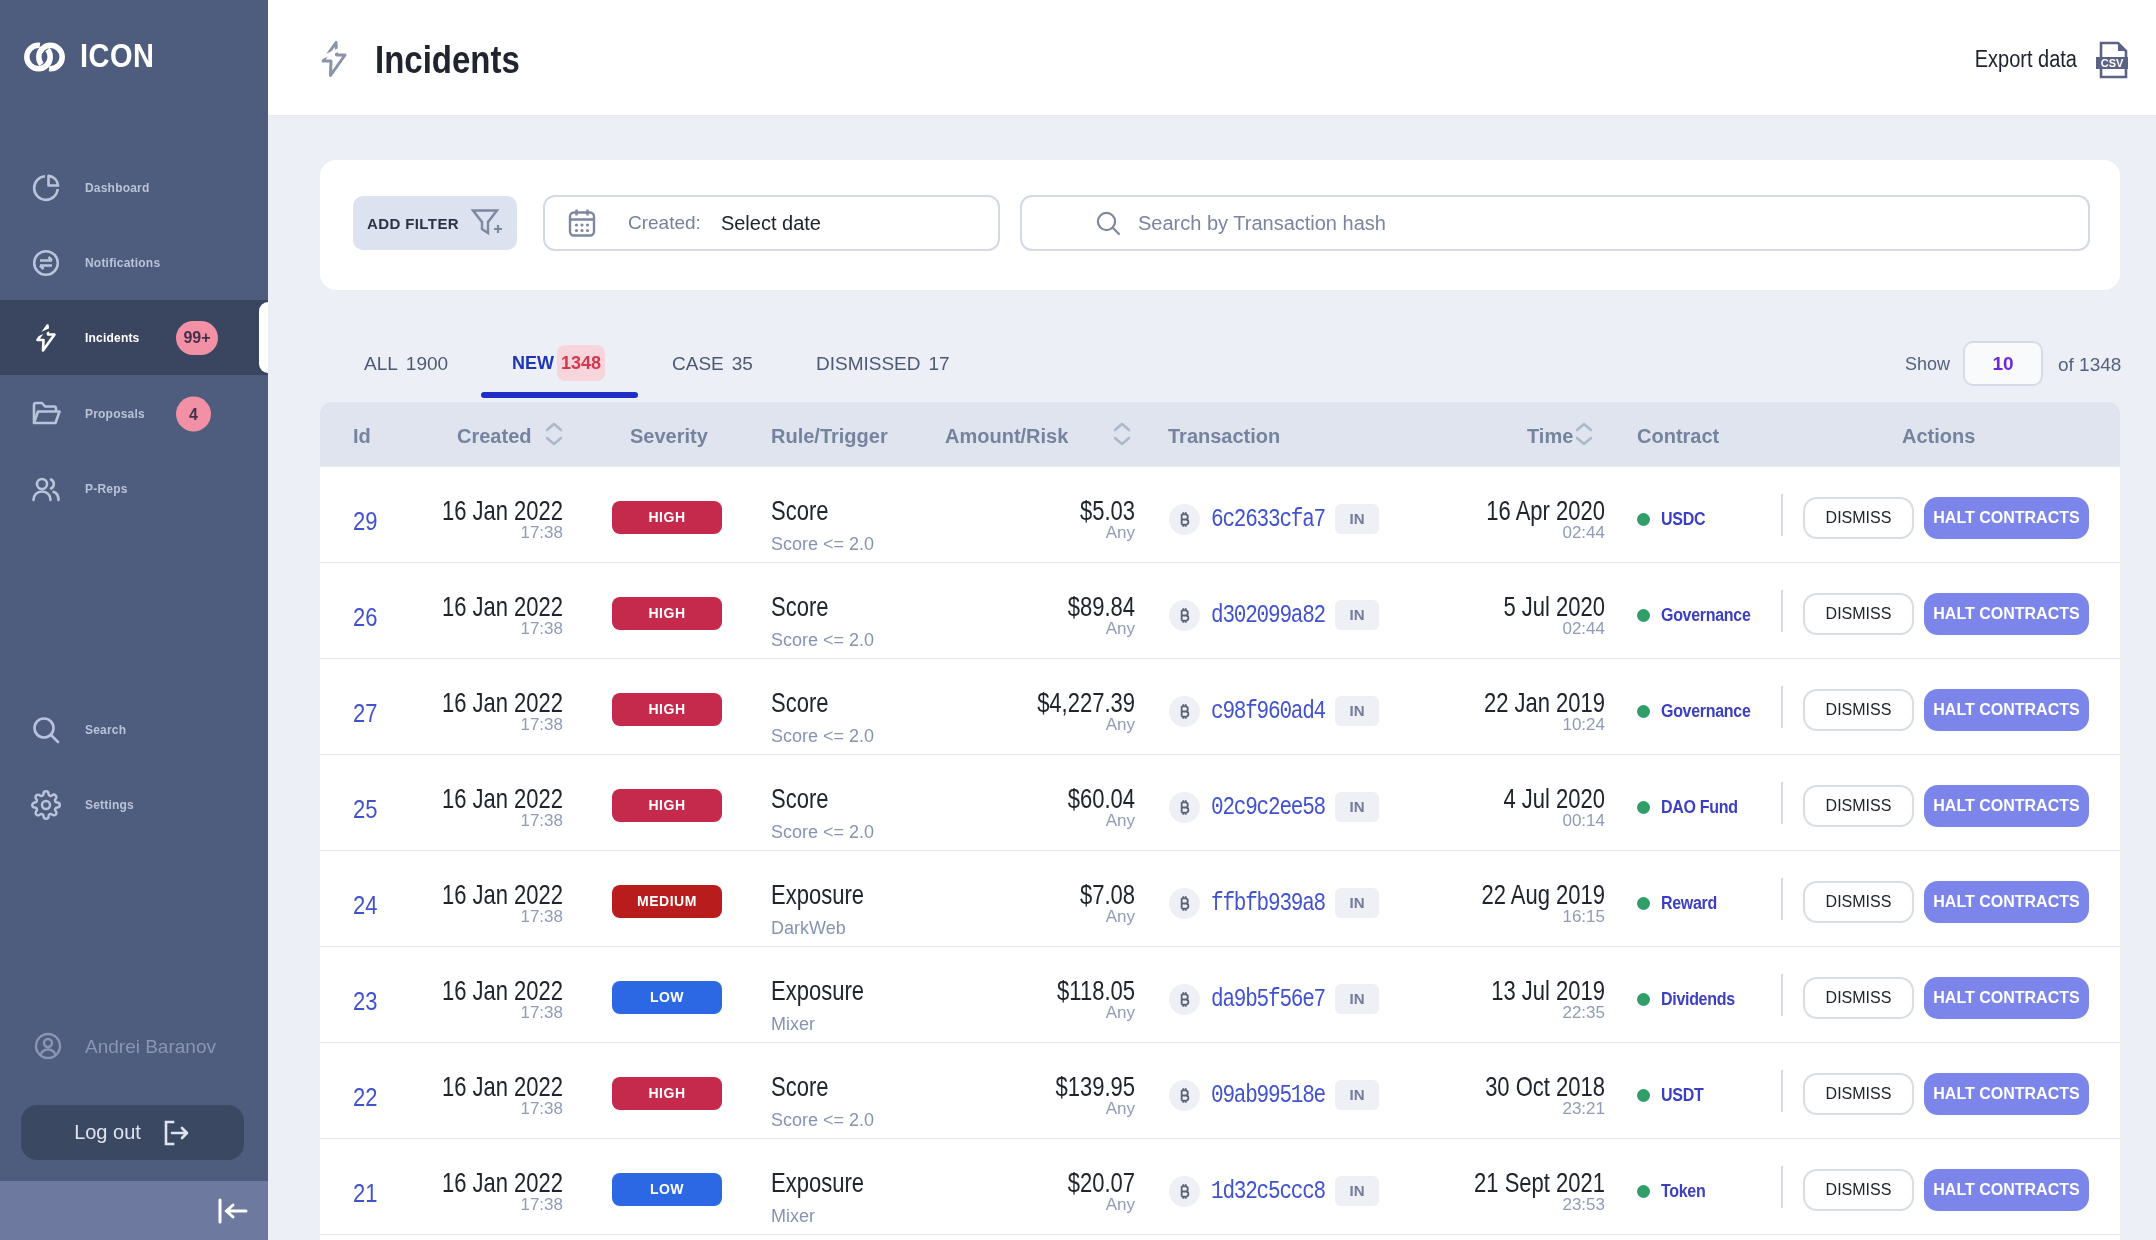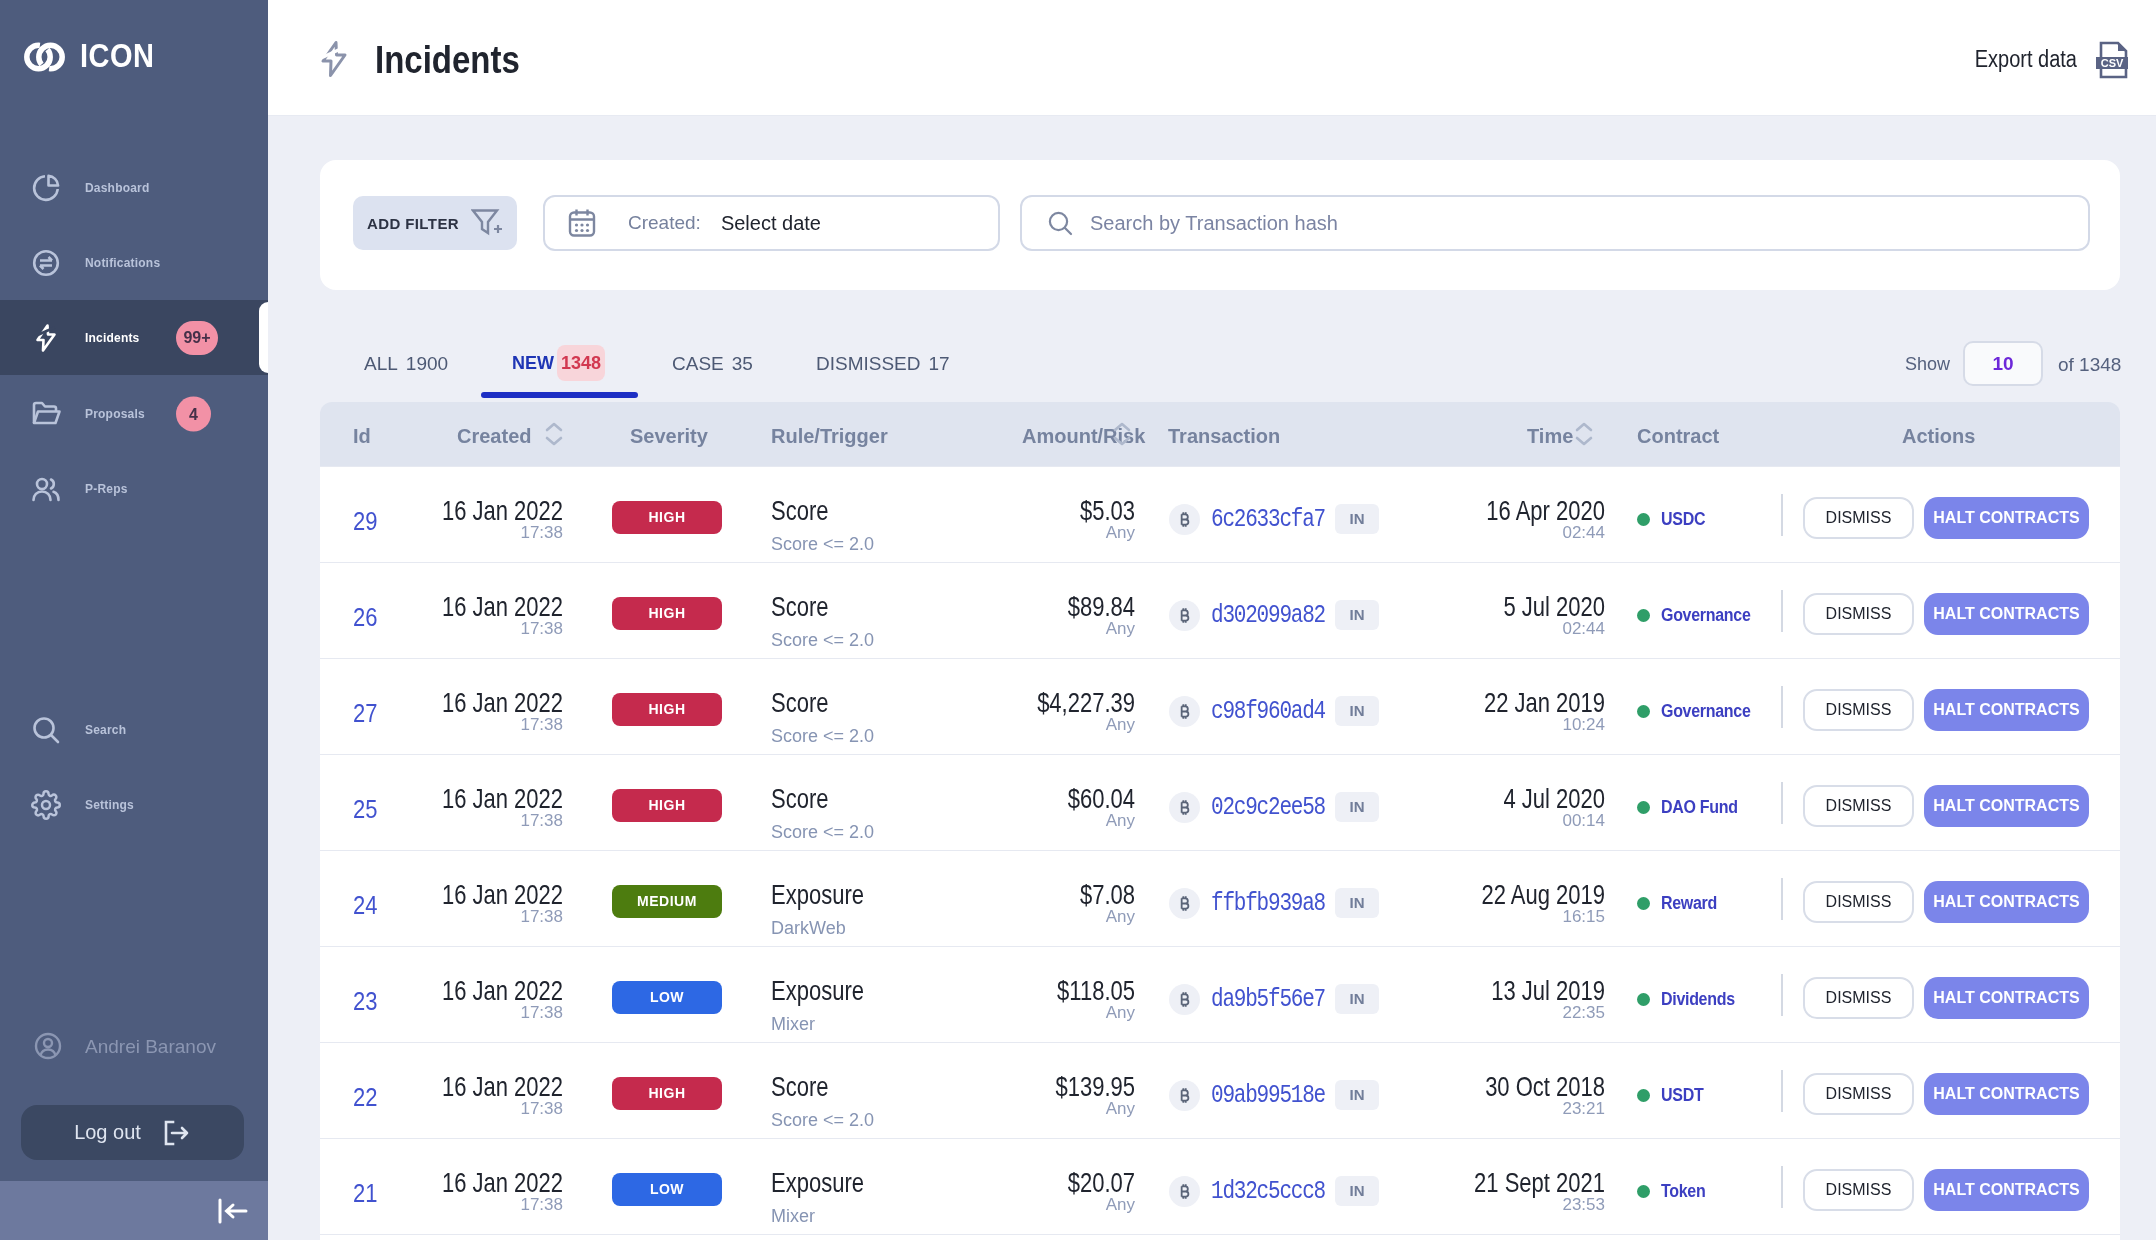--- a/index.html
+++ b/index.html
@@ -32,21 +32,21 @@
 .title-bolt { position:absolute; left:51px; top:40px; }
 .page-title { position:absolute; left:107px; top:41px; font-size:33px; font-weight:bold; color:#20242e; transform:scaleY(1.18); transform-origin:left center; }
 .export { position:absolute; right:79px; top:48px; font-size:20px; color:#20242e; transform:scaleY(1.15); transform-origin:right center; }
 .csvicon { position:absolute; right:26px; top:41px; }
 
 
 .fcard { position:absolute; left:320px; top:160px; width:1800px; height:130px; background:#fff; border-radius:16px; }
 .addfilter { position:absolute; left:33px; top:36px; width:164px; height:54px; background:#dce2f0; border-radius:10px; display:flex; align-items:center; justify-content:center; gap:12px; font-size:15px; font-weight:bold; color:#2d3344; letter-spacing:0.4px; white-space:nowrap; }
 .finput { position:absolute; top:35px; height:56px; border:2px solid #d3d9e7; border-radius:12px; background:#fff; display:flex; align-items:center; white-space:nowrap; }
 .fdate { left:223px; width:457px; }
-.fsearch { left:700px; width:1070px; }
+.fsearch { left:700px; width:1070px;padding-left:48px; }
 .fdate .ficon { margin-left:23px; flex:none; } .fsearch .ficon { margin-left:25px; flex:none; }
 .fdate .lab { margin-left:32px; font-size:19px; color:#76819d; }
 .fdate .val { margin-left:20px; font-size:20px; color:#20242e; }
 .fsearch .val { margin-left:17px; font-size:20px; color:#7b84a3; }
 
 
 .tabs { position:absolute; left:320px; top:340px; width:1800px; height:60px; }
 .tab { position:absolute; top:13px; font-size:19px; color:#4d5974; font-weight:500; white-space:nowrap; }
 .tab b { font-weight:500; margin-left:8px; }
 .tab.sel { color:#1e35b5; font-weight:bold; font-size:18px; }
@@ -64,21 +64,21 @@
 .trow { position:relative; height:96px; background:#fff; border-top:1px solid #e6e9f1; }
 .trow:first-of-type { border-top:none; }
 .cid { position:absolute; left:33px; top:42px; font-size:22px; color:#4152cf; transform:scaleY(1.15); transform-origin:left center; }
 .cdate { position:absolute; width:250px; text-align:right; top:31px; }
 .cdate .d1 { font-size:22px; color:#20242e; line-height:25px; transform:scaleY(1.25); }
 .cdate .d2 { font-size:17px; color:#8f9bb8; line-height:19px; margin-top:0; }
 .cdate1 { left:-7px; }
 .cdate2 { left:1035px; }
 .sev { position:absolute; left:292px; top:34px; width:110px; height:33px; border-radius:8px; text-align:center; line-height:33px; font-size:14px; font-weight:bold; color:#fff; letter-spacing:0.5px; }
 .sev.high { background:#c52a4d; }
-.sev.med { background:#4d7c0f; }
+.sev.med { background:#b91c1c; }
 .sev.low { background:#2d68e4; }
 .crule { position:absolute; left:451px; top:31px; }
 .crule .d1 { font-size:22px; color:#20242e; line-height:25px; transform:scaleY(1.25); transform-origin:left center; }
 .crule .d2 { font-size:18px; color:#8694b3; line-height:19px; margin-top:12px; }
 .camt { position:absolute; left:565px; width:250px; text-align:right; top:31px; }
 .camt .d1 { font-size:22px; color:#20242e; line-height:25px; transform:scaleY(1.25); }
 .camt .d2 { font-size:17px; color:#8f9bb8; line-height:19px; margin-top:0; }
 .ctx { position:absolute; left:849px; top:0; height:96px; display:flex; align-items:center; padding-top:8px; }
 .btc { width:31px; height:31px; border-radius:50%; background:#eef0f6; flex:none; display:flex; align-items:center; justify-content:center; }
 .hash { margin-left:11px; font-family:"Liberation Mono", monospace; font-size:21px; letter-spacing:-1.2px; color:#4152cf; transform:scaleY(1.22); }
@@ -246,21 +246,21 @@
 <div class="table">
   <div class="thead">
     <span style="left:33px;">Id</span>
     <span style="left:137px;">Created</span>
     <svg class="sorticon" style="left:222px;top:18px;" width="24" height="28" viewBox="0 0 24 28" fill="none" stroke="#aeb8cc" stroke-width="2.6" stroke-linecap="round" stroke-linejoin="round">
         <path d="M5 10 L12 4 L19 10"></path>
         <path d="M5 18 L12 24 L19 18"></path>
       </svg>
     <span style="left:310px;">Severity</span>
     <span style="left:451px;">Rule/Trigger</span>
-    <span style="left:702px;text-align:center;">Amount/Risk</span>
+    <span style="left:625px;text-align:center;">Amount/Risk</span>
     <svg class="sorticon" style="left:790px;top:18px;" width="24" height="28" viewBox="0 0 24 28" fill="none" stroke="#aeb8cc" stroke-width="2.6" stroke-linecap="round" stroke-linejoin="round">
         <path d="M5 10 L12 4 L19 10"></path>
         <path d="M5 18 L12 24 L19 18"></path>
       </svg>
     <span style="left:848px;">Transaction</span>
     <span style="left:1207px;">Time</span>
     <svg class="sorticon" style="left:1252px;top:18px;" width="24" height="28" viewBox="0 0 24 28" fill="none" stroke="#aeb8cc" stroke-width="2.6" stroke-linecap="round" stroke-linejoin="round">
         <path d="M5 10 L12 4 L19 10"></path>
         <path d="M5 18 L12 24 L19 18"></path>
       </svg>

